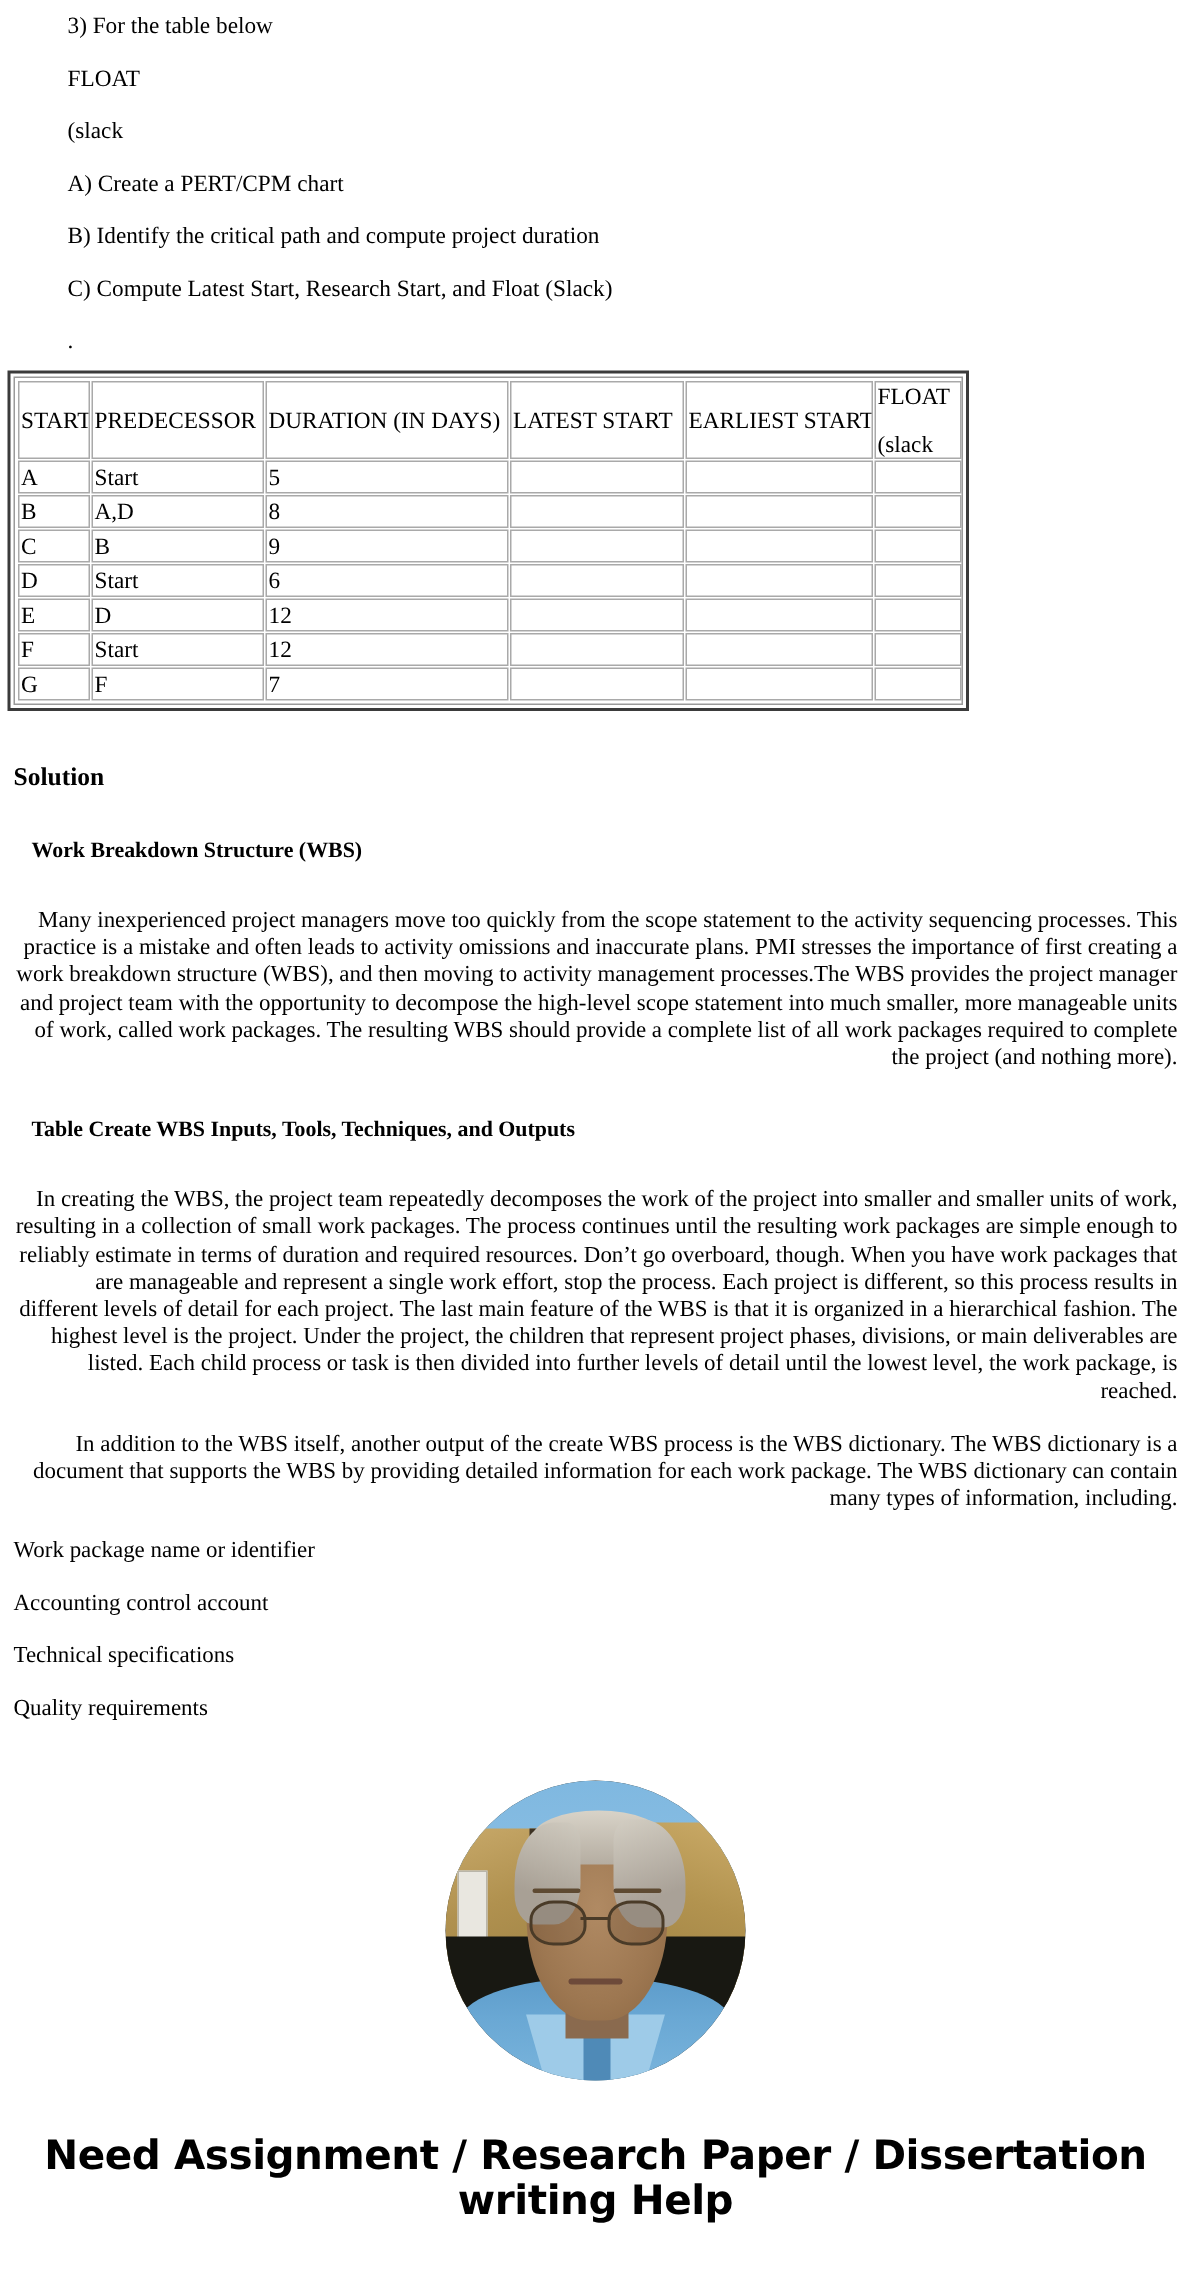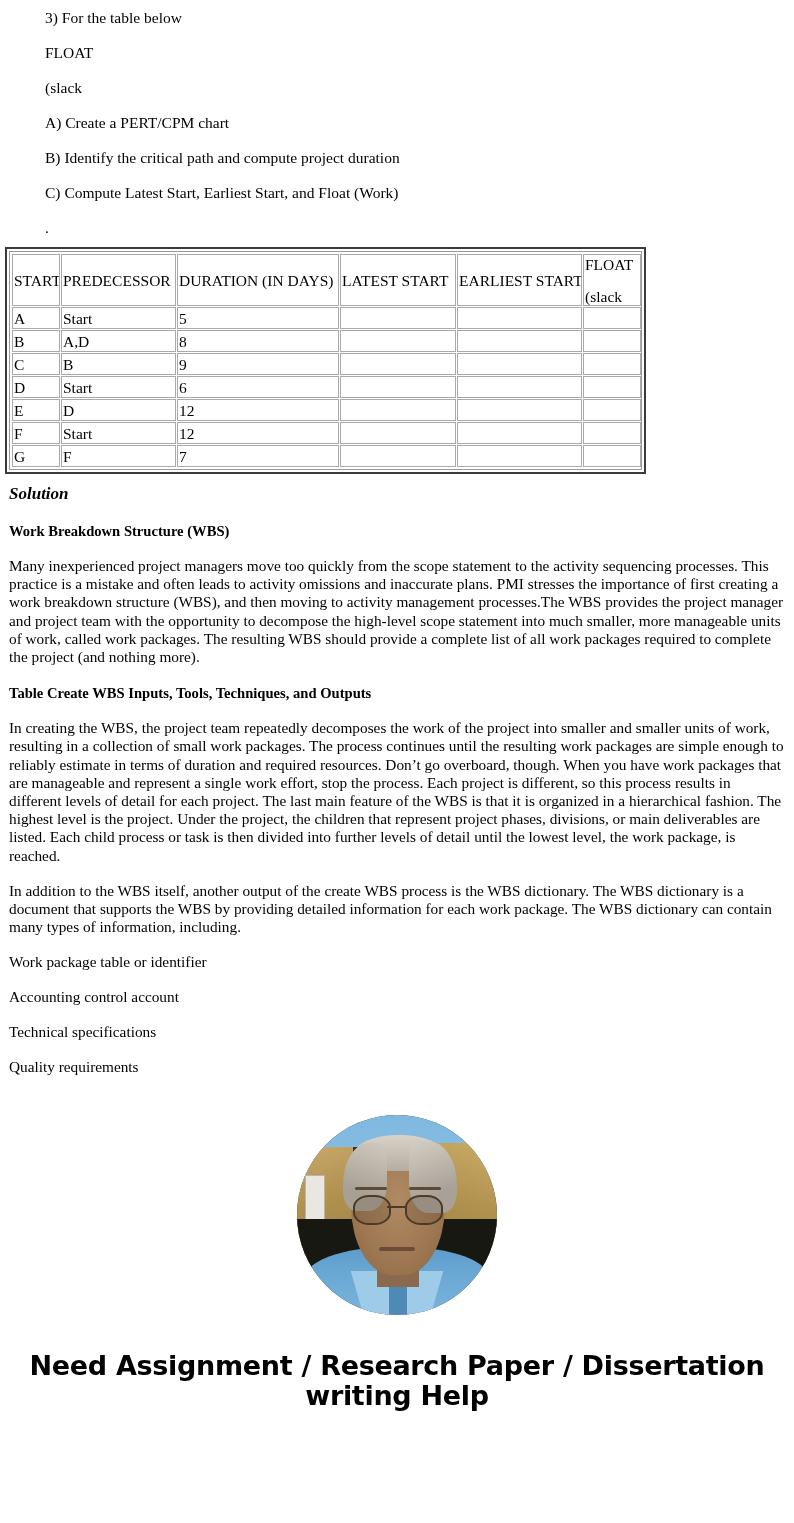--- a/index.html
+++ b/index.html
@@ -87,37 +87,36 @@
   col.c-float     { width: 58px;  }
 
   
   .body {
     padding: 0 9px;
   }
   h3.sol-title {
     font-size: 17px;
     font-weight: bold;
     margin: 0;
-    padding: 10px 0 9px 0;
+    padding: 34px 0 9px 0;
     line-height: 20px;
-    font-style: italic;
   }
   h4.sub-title {
     font-size: 14.6px;
     font-weight: bold;
-    margin: 0;
+    margin: 12px;
     padding: 9px 0 9px 0;
     line-height: 18px;
   }
   .body p.para {
     font-size: 15.3px;
     line-height: 18.2px;
     margin: 0;
     padding: 8px 0 9px 0;
-    text-align: left;
+    text-align: right;
   }
   .body p.item {
     font-size: 15.3px;
     line-height: 18px;
     margin: 0;
     padding: 8px 0 9px 0;
   }
 
   
   .avatar-wrap {
@@ -239,21 +238,21 @@
 <body>
 
 <div class="page">
 
   <section class="intro">
     <p class="first">3) For the table below</p>
     <p>FLOAT</p>
     <p>(slack</p>
     <p>A) Create a PERT/CPM chart</p>
     <p>B) Identify the critical path and compute project duration</p>
-    <p>C) Compute Latest Start, Earliest Start, and Float (Work)</p>
+    <p>C) Compute Latest Start, Research Start, and Float (Slack)</p>
     <p class="dot">.</p>
   </section>
 
   <div class="table-wrap">
     <div class="table-inner">
       <table class="cpm">
         <colgroup>
           <col class="c-task">
             <col class="c-pred">
             <col class="c-dur">
@@ -336,21 +335,21 @@
     </div>
   </div>
 
   <section class="body">
     <h3 class="sol-title">Solution</h3>
     <h4 class="sub-title">Work Breakdown Structure (WBS)</h4>
     <p class="para">Many inexperienced project managers move too quickly from the scope statement to the activity sequencing processes. This practice is a mistake and often leads to activity omissions and inaccurate plans. PMI stresses the importance of first creating a work breakdown structure (WBS), and then moving to activity management processes.The WBS provides the project manager and project team with the opportunity to decompose the high-level scope statement into much smaller, more manageable units of work, called work packages. The resulting WBS should provide a complete list of all work packages required to complete the project (and nothing more).</p>
     <h4 class="sub-title">Table Create WBS Inputs, Tools, Techniques, and Outputs</h4>
     <p class="para">In creating the WBS, the project team repeatedly decomposes the work of the project into smaller and smaller units of work, resulting in a collection of small work packages. The process continues until the resulting work packages are simple enough to reliably estimate in terms of duration and required resources. Don’t go overboard, though. When you have work packages that are manageable and represent a single work effort, stop the process. Each project is different, so this process results in different levels of detail for each project. The last main feature of the WBS is that it is organized in a hierarchical fashion. The highest level is the project. Under the project, the children that represent project phases, divisions, or main deliverables are listed. Each child process or task is then divided into further levels of detail until the lowest level, the work package, is reached.</p>
     <p class="para">In addition to the WBS itself, another output of the create WBS process is the WBS dictionary. The WBS dictionary is a document that supports the WBS by providing detailed information for each work package. The WBS dictionary can contain many types of information, including.</p>
-    <p class="item">Work package table or identifier</p>
+    <p class="item">Work package name or identifier</p>
     <p class="item">Accounting control account</p>
     <p class="item">Technical specifications</p>
     <p class="item">Quality requirements</p>
   </section>
 
   <div class="avatar-wrap">
     <div class="avatar">
       <div class="av-sky"></div>
       <div class="av-wallL"></div>
       <div class="av-wallR"></div>

